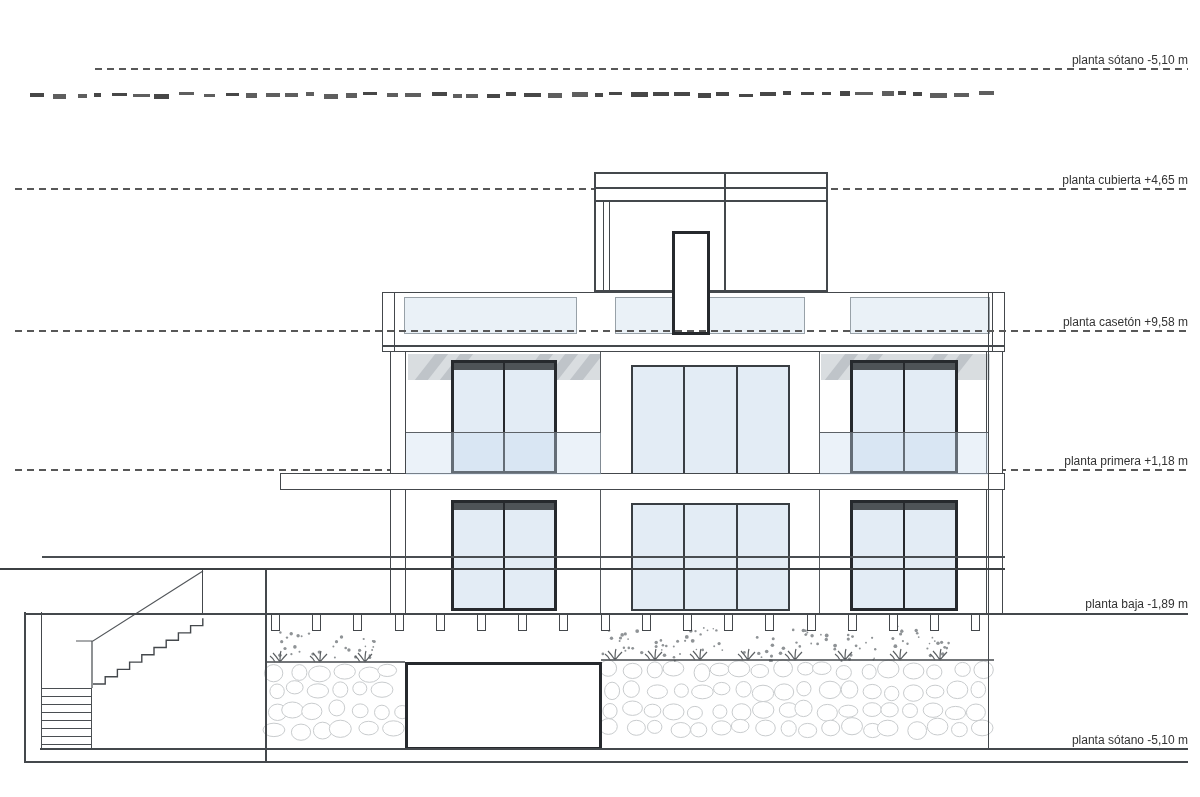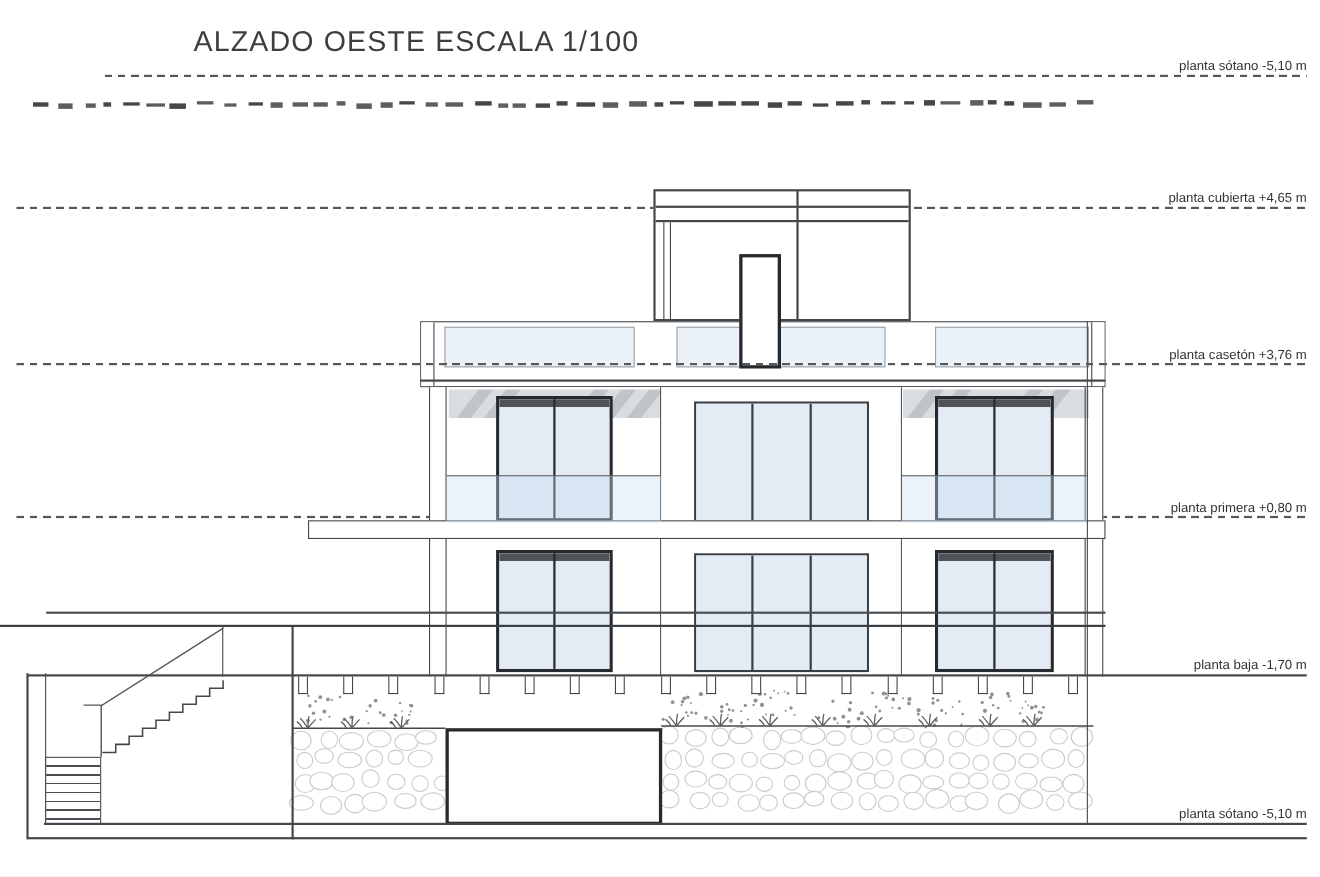--- a/index.html
+++ b/index.html
@@ -91,35 +91,34 @@
   
   #ticks span{position:absolute;top:615px;width:9px;height:16px;background:#fff;border:1.3px solid var(--line);border-top:none;box-sizing:border-box;}
   #ticks{z-index:3;}
   #deco{position:absolute;inset:0;z-index:2;pointer-events:none;}
 </style>
 </head>
 <body>
 
 <div class="canvas">
 
-  <div class="abs title">ALZADO OESTE ESCALA 1/100</div>
 
   <div class="abs dashline" id="lv-sotano-top"></div>
   <div class="abs dashline" id="lv-cubierta"></div>
   <div class="abs dashline" id="lv-caseton"></div>
   <div class="abs dashline" id="lv-primera"></div>
   <div class="abs solidline" id="lv-baja"></div>
   <div class="abs solidline" id="lv-sot-b1"></div>
   <div class="abs solidline" id="lv-sot-b2"></div>
 
   <div class="abs lvl-label" id="lb0">planta sótano -5,10 m</div>
   <div class="abs lvl-label" id="lb1">planta cubierta +4,65 m</div>
-  <div class="abs lvl-label" id="lb2">planta casetón +3,76 m</div>
-  <div class="abs lvl-label" id="lb3">planta primera +0,80 m</div>
-  <div class="abs lvl-label" id="lb4">planta baja -1,70 m</div>
+  <div class="abs lvl-label" id="lb2">planta casetón +9,58 m</div>
+  <div class="abs lvl-label" id="lb3">planta primera +1,18 m</div>
+  <div class="abs lvl-label" id="lb4">planta baja -1,89 m</div>
   <div class="abs lvl-label" id="lb5">planta sótano -5,10 m</div>
 
   <div class="abs" id="dashband">
       <span style="left: 0px; top: 2.89802px; width: 13.5676px; height: 3.65838px; background: rgb(71, 71, 71);"></span>
       <span style="left: 22.9451px; top: 4.20364px; width: 12.8212px; height: 4.91377px; background: rgb(94, 94, 94);"></span>
       <span style="left: 47.7453px; top: 4.47466px; width: 9.30597px; height: 3.42538px; background: rgb(94, 94, 94);"></span>
       <span style="left: 64.1238px; top: 3.35789px; width: 7.33279px; height: 3.15839px; background: rgb(71, 71, 71);"></span>
       <span style="left: 81.9332px; top: 3.16342px; width: 15.1535px; height: 3.14017px; background: rgb(71, 71, 71);"></span>
       <span style="left: 102.718px; top: 3.80956px; width: 16.8155px; height: 3.15161px; background: rgb(94, 94, 94);"></span>
       <span style="left: 123.751px; top: 4.02124px; width: 14.8814px; height: 4.62533px; background: rgb(71, 71, 71);"></span>

